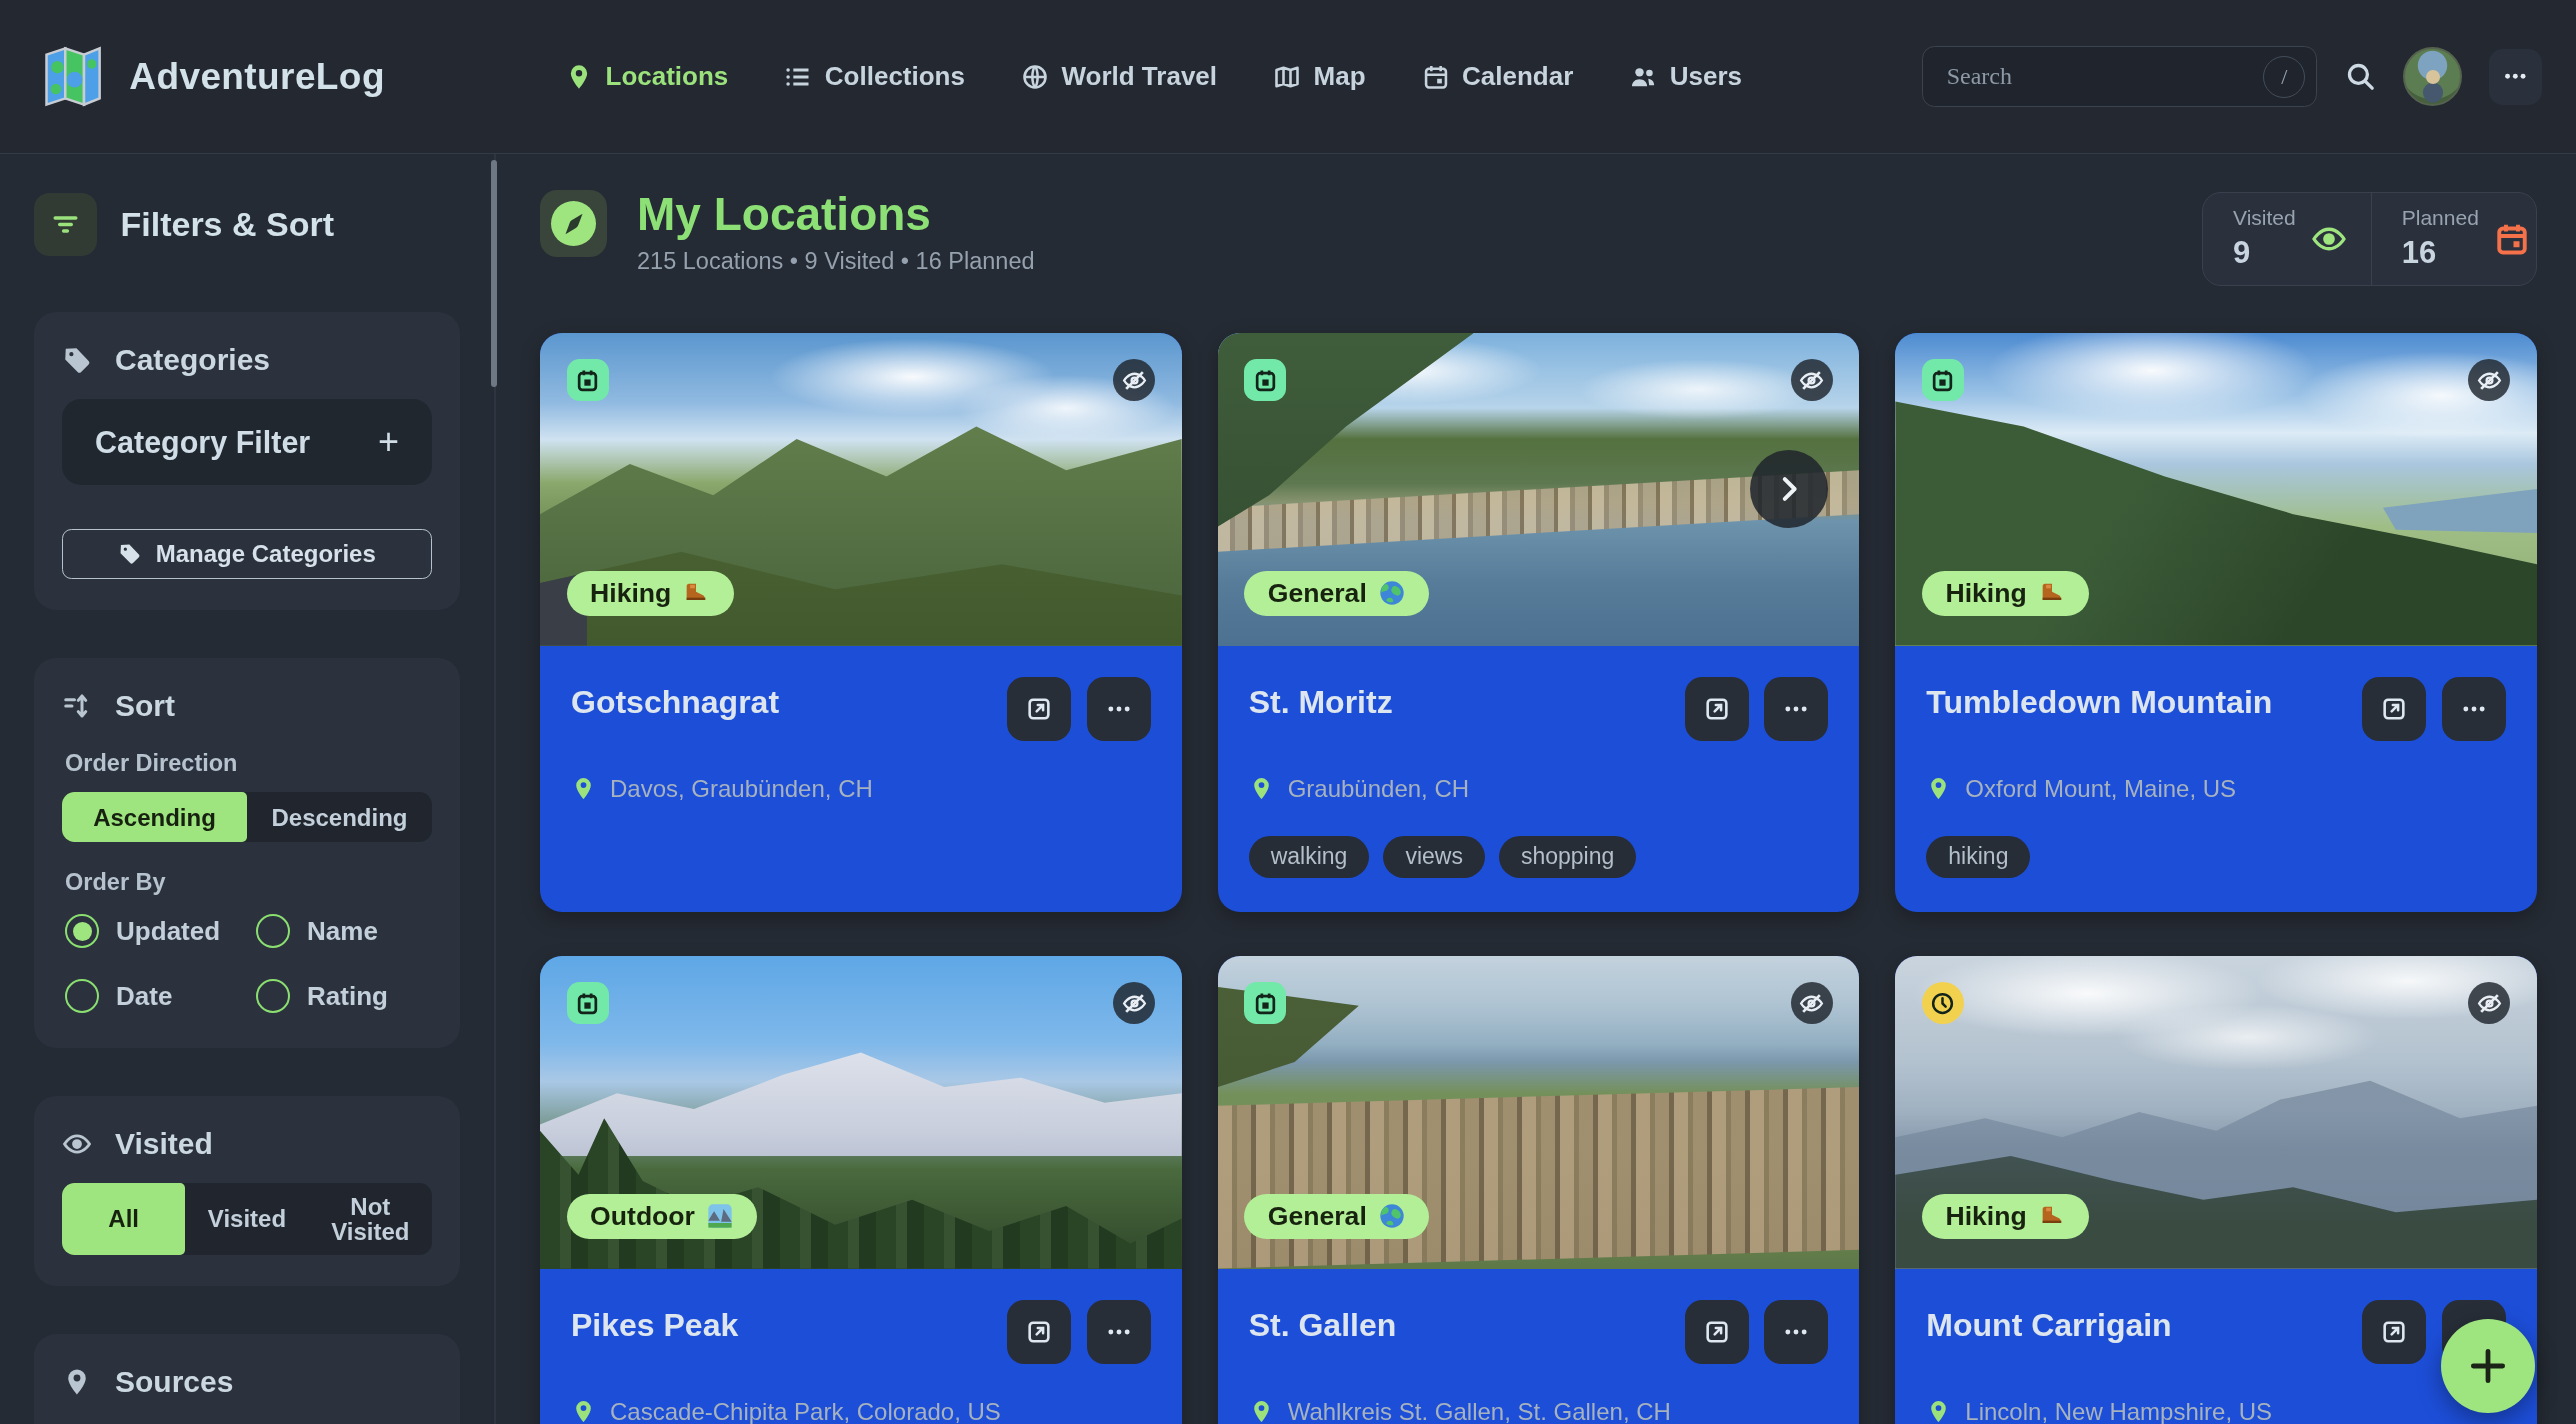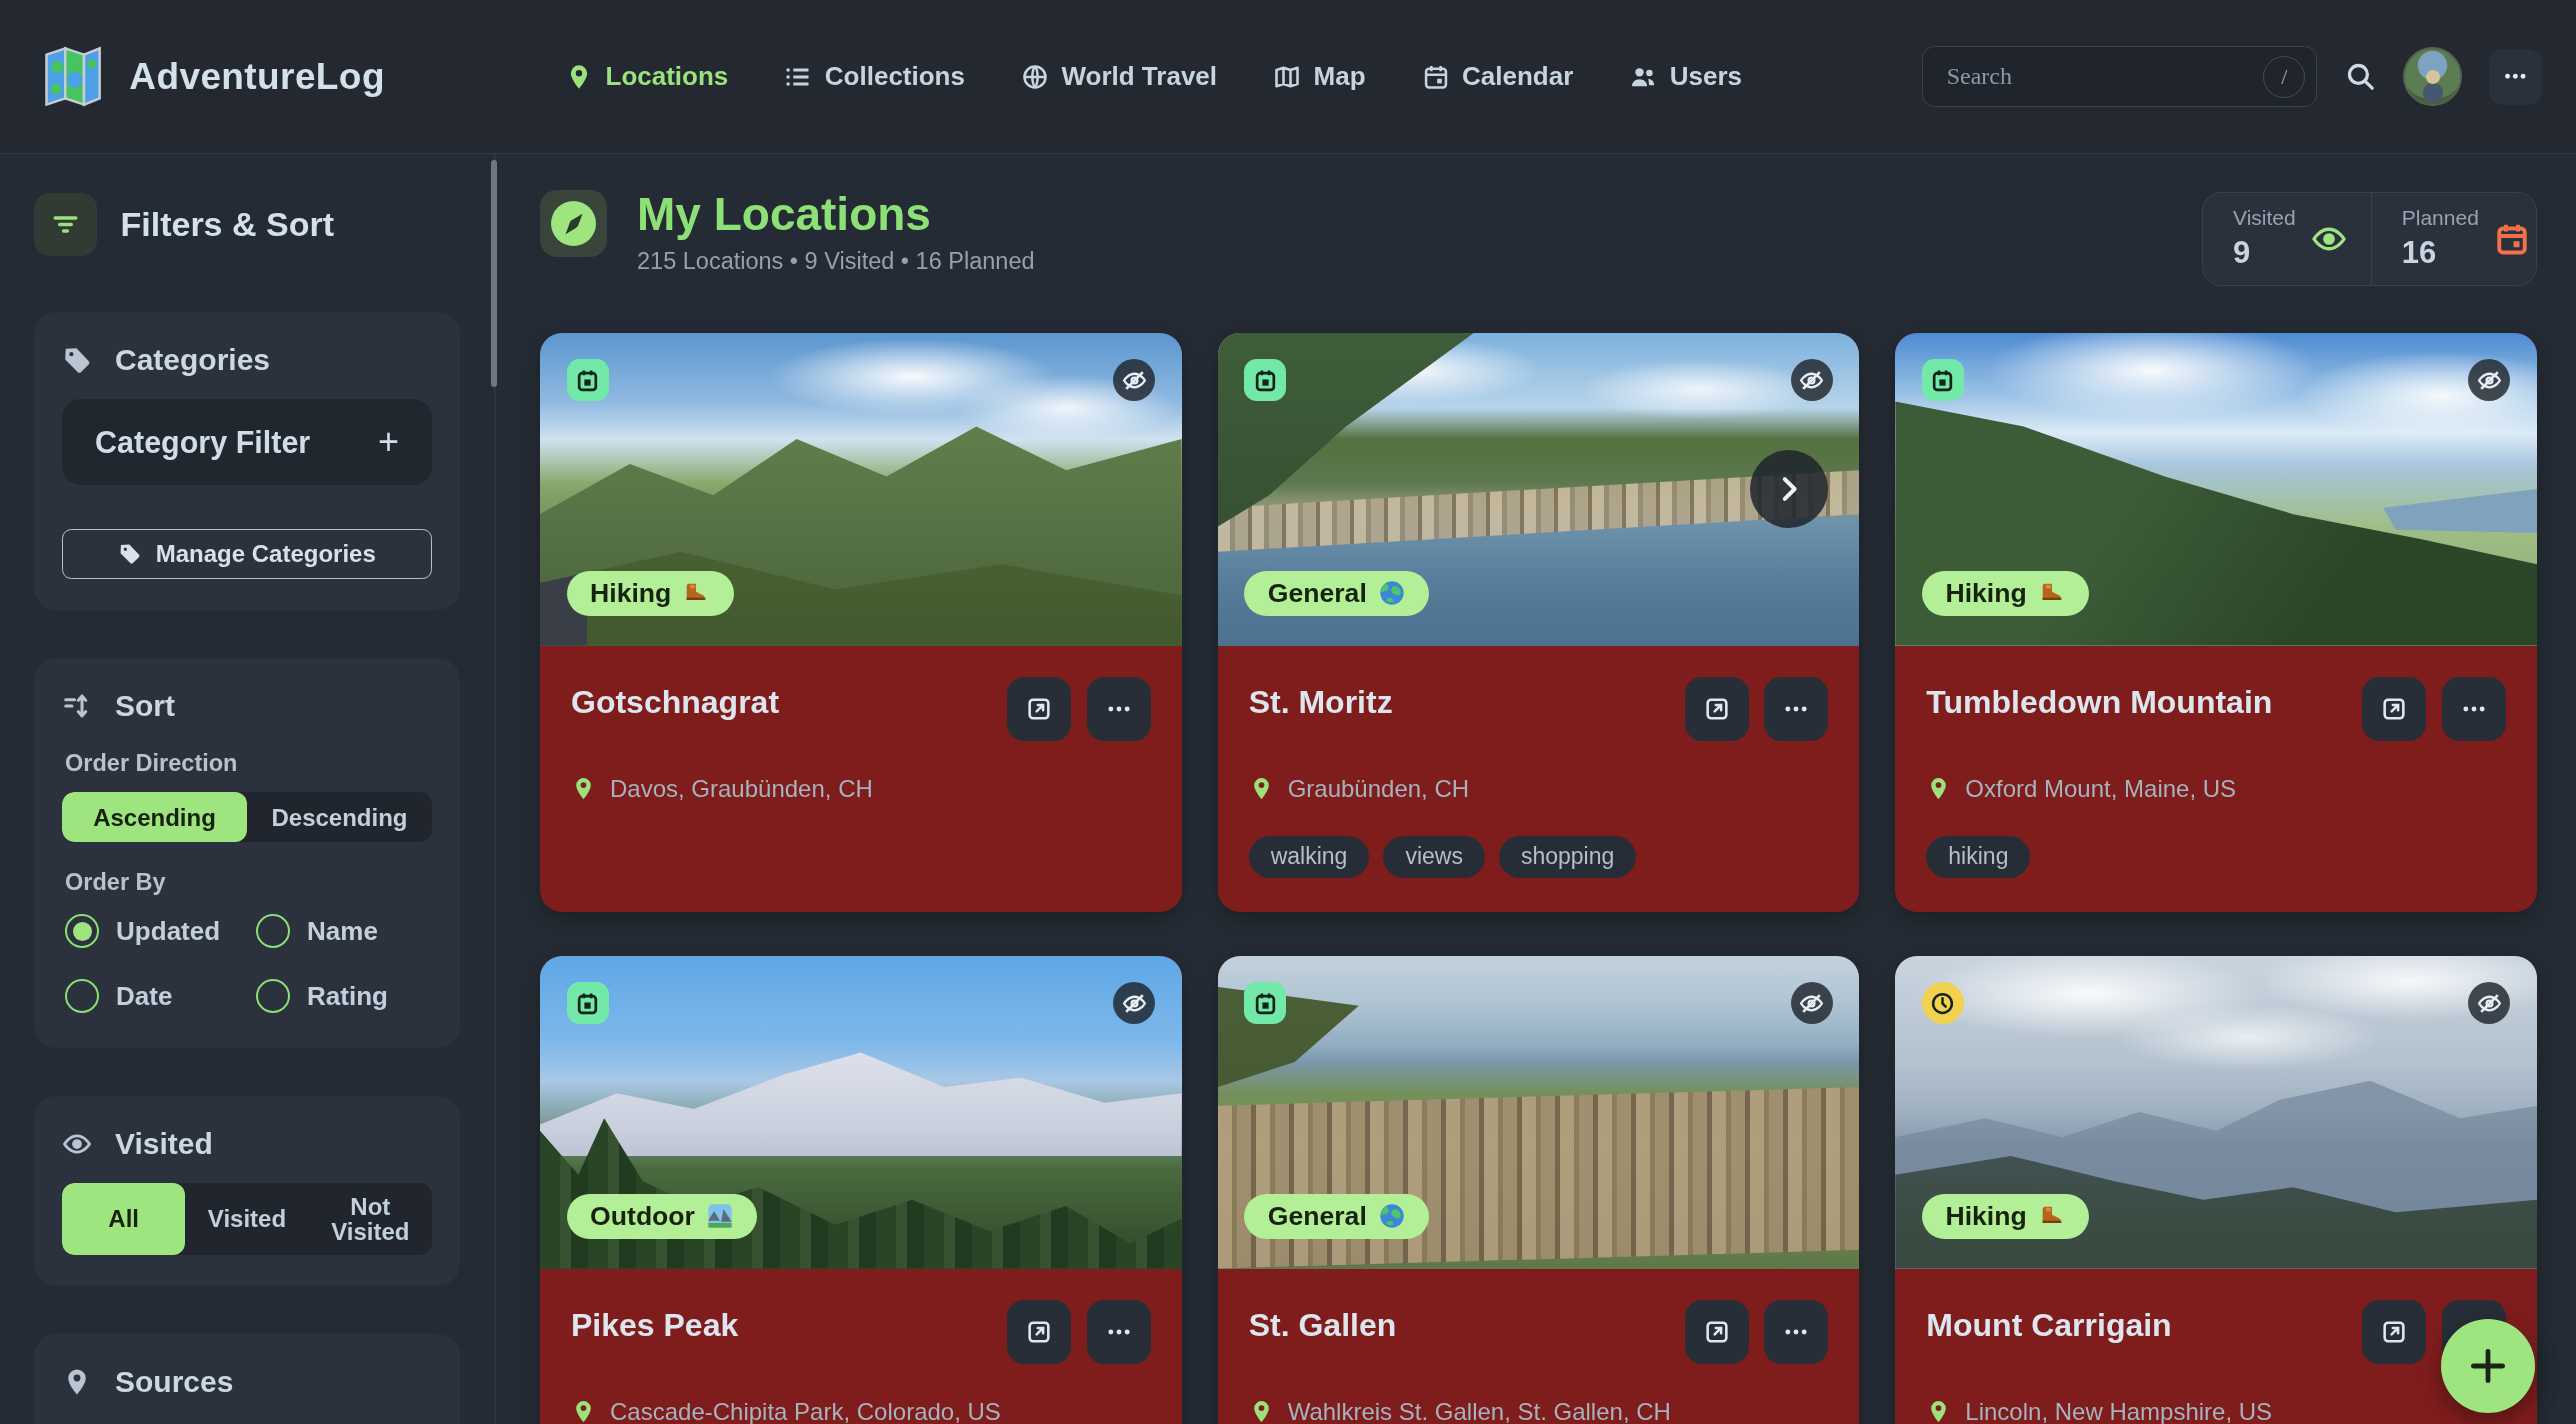--- a/index.html
+++ b/index.html
@@ -61,21 +61,21 @@
   .filter-box-plus { font-size:36px; font-weight:400; color:#d0dde6; }
   .manage-btn { margin-top:44px; width:100%; height:50px; border-radius:9.4px; background:transparent;
                 border:1.6px solid #b5c2cd; color:#d6e1ea; font-family:inherit; font-size:24px; font-weight:700;
                 display:flex; align-items:center; justify-content:center; gap:14px; cursor:pointer; }
   .manage-btn svg { width:23.5px; height:23.5px; }
   .sb-label { font-size:23.5px; font-weight:700; color:#b6c3cf; margin:26.6px 0 15.6px 3.1px; }
   .segmented { display:flex; background:#21262e; border-radius:12.5px; overflow:hidden; }
   .segment { flex:1; display:flex; align-items:center; justify-content:center; text-align:center;
              font-size:24px; font-weight:700; color:#c3d0db; cursor:pointer; padding:11px 4.7px;
              line-height:1.05; min-height:50px; }
-  .segment.active { background:#9ee57f; color:#16210f; border-radius:12px; }
+  .segment.active { background:#9ee57f; color:#16210f; border-radius:5px; }
   .radio-grid { display:grid; grid-template-columns:191px 1fr; row-gap:31px; margin-top:13px; padding:3.1px; }
   .radio-row { display:flex; align-items:center; gap:17px; cursor:pointer; }
   .radio { width:34px; height:34px; border-radius:50%; border:2.3px solid #8adf70; position:relative; flex:none; }
   .radio.selected::after { content:""; position:absolute; inset:5.5px; border-radius:50%; background:#9ee57f; }
   .radio-label { font-size:26px; font-weight:600; color:#c3d0db; }
   .check-row { display:flex; align-items:center; gap:20.3px; margin-top:34px; cursor:pointer; }
   .checkbox { width:38px; height:38px; border-radius:9.4px; background:#9ee57f;
               display:flex; align-items:center; justify-content:center; flex:none; }
   .check-label { font-size:26px; font-weight:600; color:#c3d0db; }
 
@@ -96,21 +96,21 @@
   .stat-cell + .stat-cell { border-left:1.6px solid #3a424e; }
   .stat-text { display:flex; flex-direction:column; gap:4.7px; flex:1; }
   .stat-label { font-size:21px; color:#97a3b0; }
   .stat-value { font-size:31px; font-weight:800; color:#c8d4e0; }
   .stat-icon { width:36px; height:36px; flex:none; }
   .stat-icon.green { color:#9ee57f; }
   .stat-icon.orange { color:#f4714a; }
 
   
   .grid { margin-top:47px; display:grid; grid-template-columns:repeat(3,1fr); gap:44px 36px; }
-  .card { background:#7f1d1d; border-radius:22px; overflow:hidden; box-shadow:0 6.3px 19px rgba(0,0,0,.25); }
+  .card { background:#1d4ed8; border-radius:22px; overflow:hidden; box-shadow:0 6.3px 19px rgba(0,0,0,.25); }
   .card-img { height:313px; position:relative; cursor:pointer; overflow:hidden; }
   .card-img::before, .card-img::after { content:""; position:absolute; inset:0; }
 
   
   .ph0 { background:
       radial-gradient(ellipse 203px 55px at 58% 14%, rgba(255,255,255,.95), transparent 70%),
       radial-gradient(ellipse 156px 47px at 82% 24%, rgba(255,255,255,.85), transparent 70%),
       linear-gradient(180deg,#5b97cf 0%,#8fb9e0 22%,#cfe2f1 34%,#8aa86c 48%,#5d7a47 72%,#51693d 100%); }
   .ph0::before { background:linear-gradient(180deg,#6c8a52,#49623c);
       clip-path:polygon(0 58%,14% 42%,27% 52%,40% 34%,54% 46%,68% 30%,82% 44%,100% 34%,100% 100%,0 100%); }

